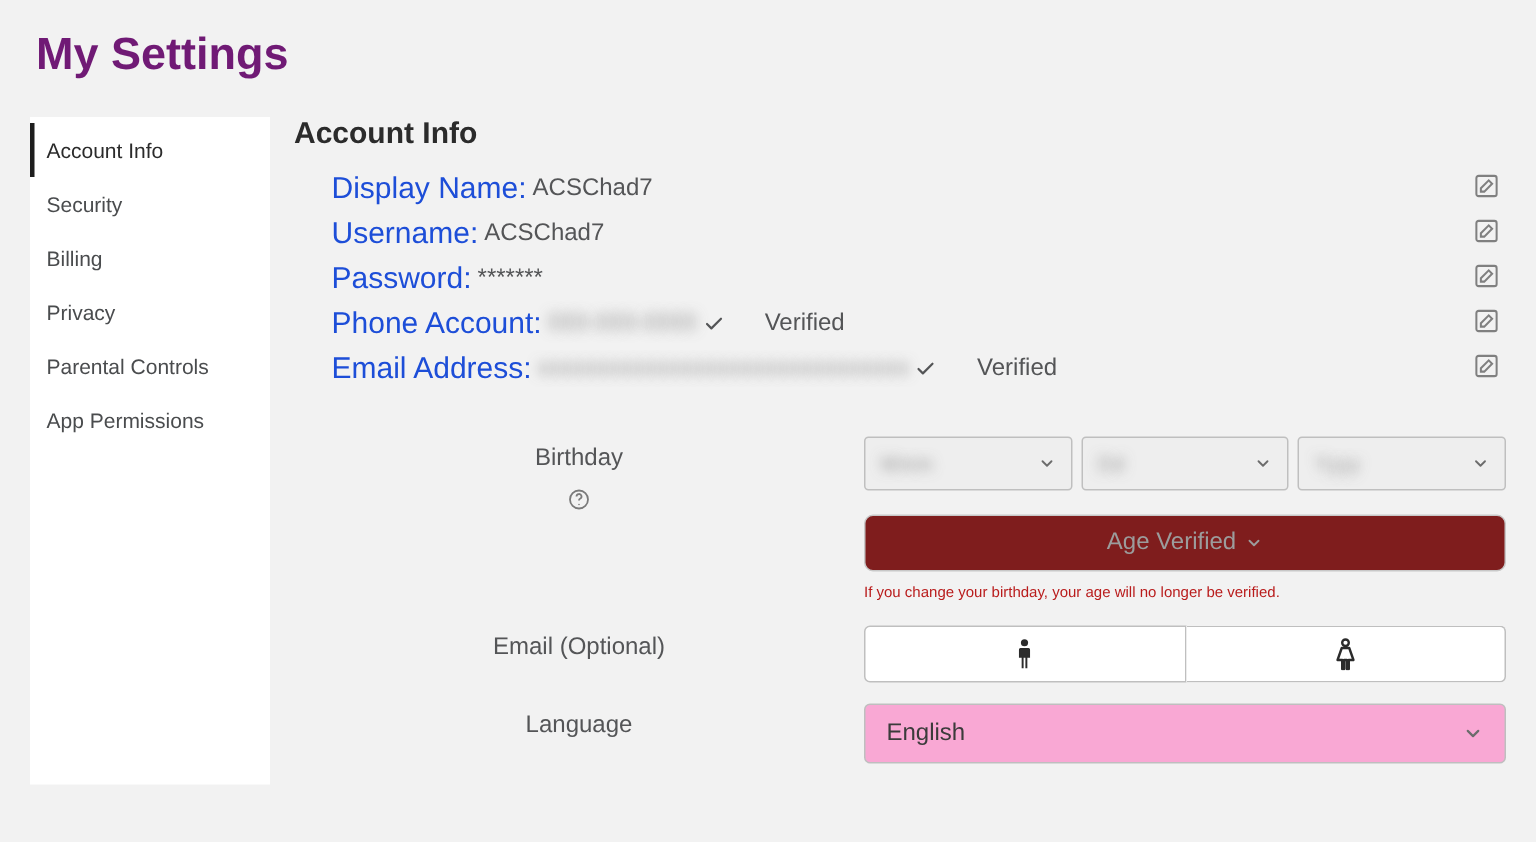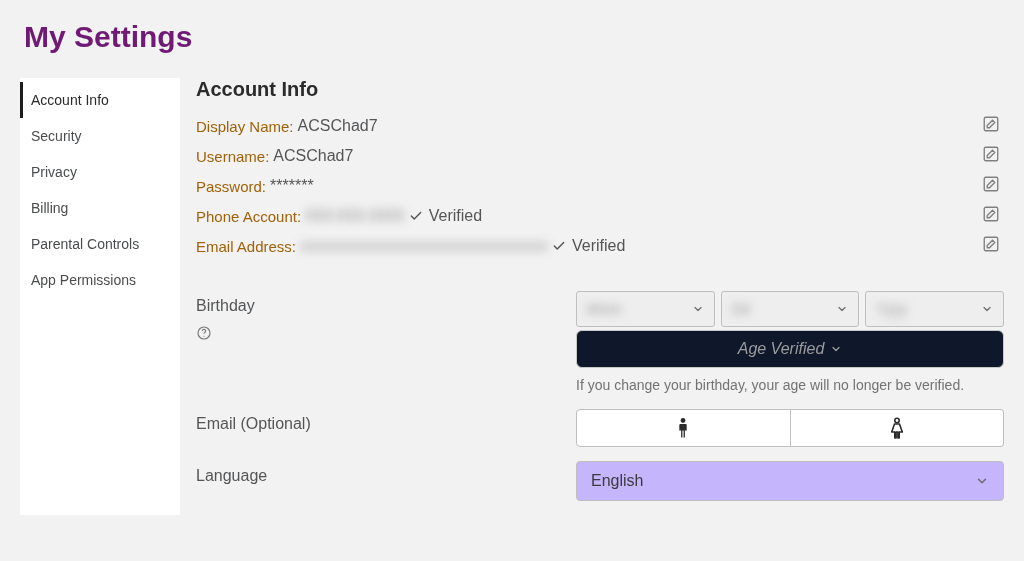--- a/index.html
+++ b/index.html
@@ -55,39 +55,41 @@
       color: #2b2b2b;
       margin: 0 0 10px 0;
     }
     .row {
       display: flex;
       align-items: center;
       height: 30px;
       position: relative;
     }
     .row-label {
-      font-size: 15px;
-      color: #a16207;
+      font-size: 20px;
+      color: #1d4ed8;
+      margin-left: 25px;
     }
     .row-value {
       font-size: 16px;
       color: #545557;
       margin-left: 4px;
     }
     .masked {
       color: transparent;
       text-shadow: 0 0 8px rgba(120,120,120,0.7);
       user-select:none;
     }
     .verified {
       display:inline-flex;
       align-items:center;
       font-size:16px;
       color:#545557;
       margin-left:4px;
+      gap:21px;
     }
     .verified .vchk {
       margin-right:6px;
       display:inline-flex;
     }
     .edit-btn {
       position: absolute;
       right: 4px;
       top: 4px;
       width: 18px;
@@ -98,20 +100,21 @@
     .section-spacer { height: 30px; }
 
     .form-row {
       display: flex;
       align-items: flex-start;
       margin-bottom: 14px;
     }
     .form-label-col {
       width: 380px;
       padding-top: 6px;
+      text-align: center;
     }
     .form-label {
       font-size: 16px;
       color: #545557;
     }
     .form-ctrl-col {
       flex: 1;
     }
     .birthday-sel {
       display:flex;
@@ -126,39 +129,38 @@
       display:flex;
       align-items:center;
       justify-content: space-between;
       padding: 0 10px;
       color: #aaaaaa;
       font-size:14px;
       cursor: pointer;
     }
     .sel .chev { color:#6c6c6c;}
     .age-verified-btn {
-      margin-top:3px;
+      margin-top:16px;
       width:100%;
       height:38px;
       border:1px solid #c8c8c8;
       border-radius: 6px;
-      background: #0f172a;
+      background: #7f1d1d;
       color: #9c9c9c;
       font-size:16px;
       display:flex;
       align-items:center;
       justify-content:center;
       gap:6px;
       cursor: pointer;
-      font-style: italic;
     }
     .hint {
       margin-top:8px;
-      font-size:14px;
-      color: #737373;
+      font-size:10px;
+      color: #b91c1c;
       line-height: 1.35;
     }
     .help-icon {
       margin-top: 10px;
       color:#7a7a7a;
       display:inline-flex;
       cursor: pointer;
     }
 
     .toggle-group {
@@ -177,21 +179,21 @@
       color:#2b2b2b;
     }
     .toggle-btn:first-child { border-radius: 4px 0 0 4px; }
     .toggle-btn:last-child { border-radius: 0 4px 4px 0; border-left: none;}
 
     .lang-sel {
       width:100%;
       height:40px;
       border:1px solid #bfbfbf;
       border-radius:4px;
-      background:#c4b5fd;
+      background:#f9a8d4;
       display:flex;
       align-items:center;
       justify-content:space-between;
       padding: 0 14px;
       font-size:16px;
       color:#3b3b3b;
       cursor:pointer;
     }
 
     svg { display:block; }
@@ -199,22 +201,22 @@
 </head>
 <body>
 
 <h1 class="page-title">My Settings</h1>
 
 <div class="wrapper">
 
   <div class="sidebar">
     <div class="side-item active">Account Info</div>
     <div class="side-item">Security</div>
+    <div class="side-item">Billing</div>
     <div class="side-item">Privacy</div>
-    <div class="side-item">Billing</div>
     <div class="side-item">Parental Controls</div>
     <div class="side-item">App Permissions</div>
   </div>
 
   <div class="main">
 
     <div class="section-title">Account Info</div>
 
     <div class="row">
       <span class="row-label">Display Name:</span>

